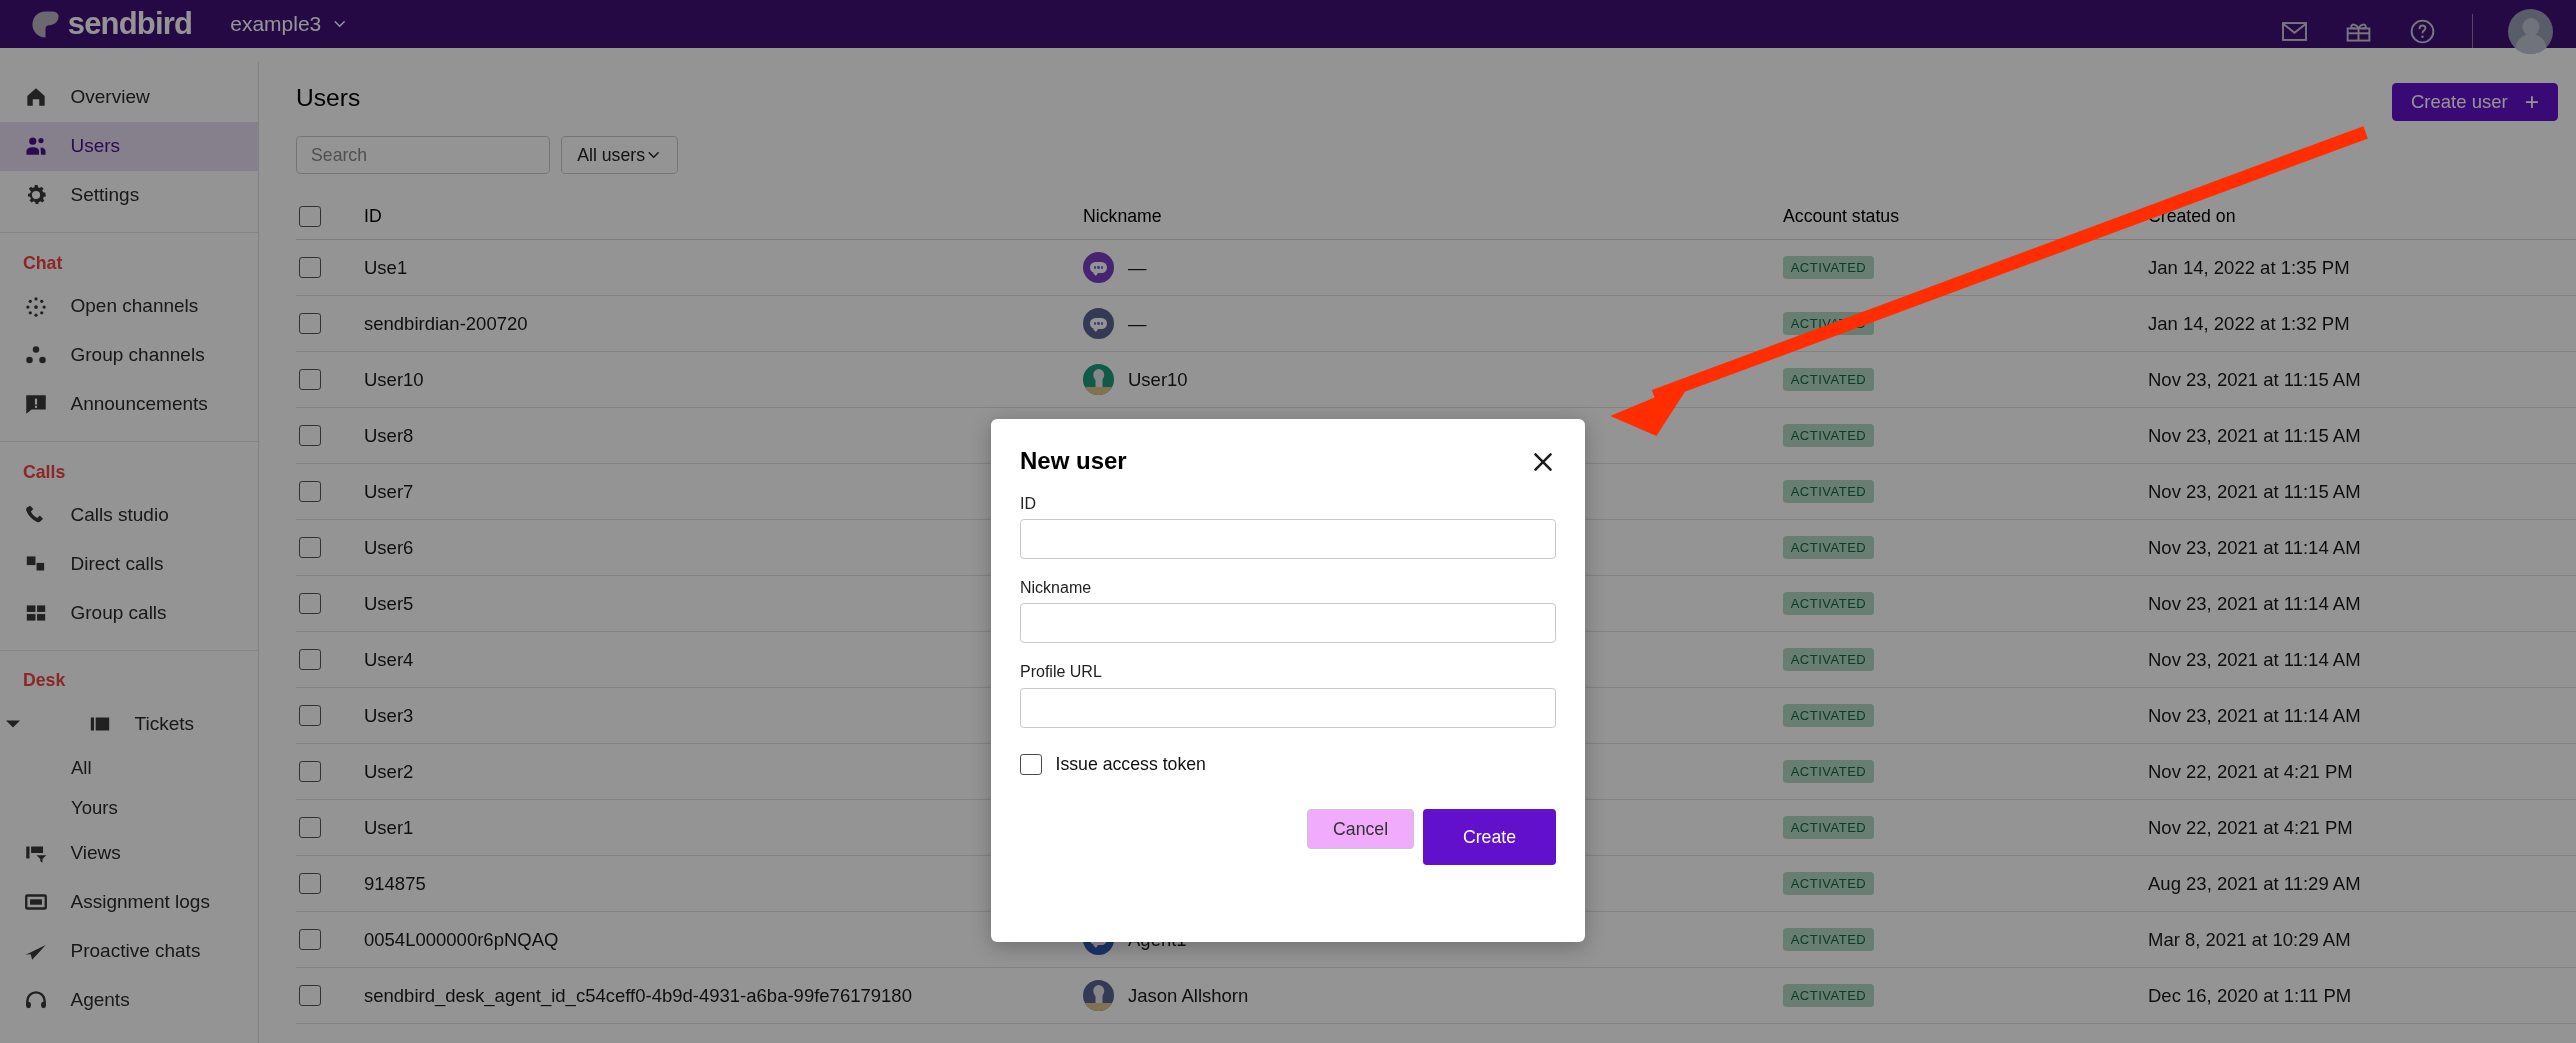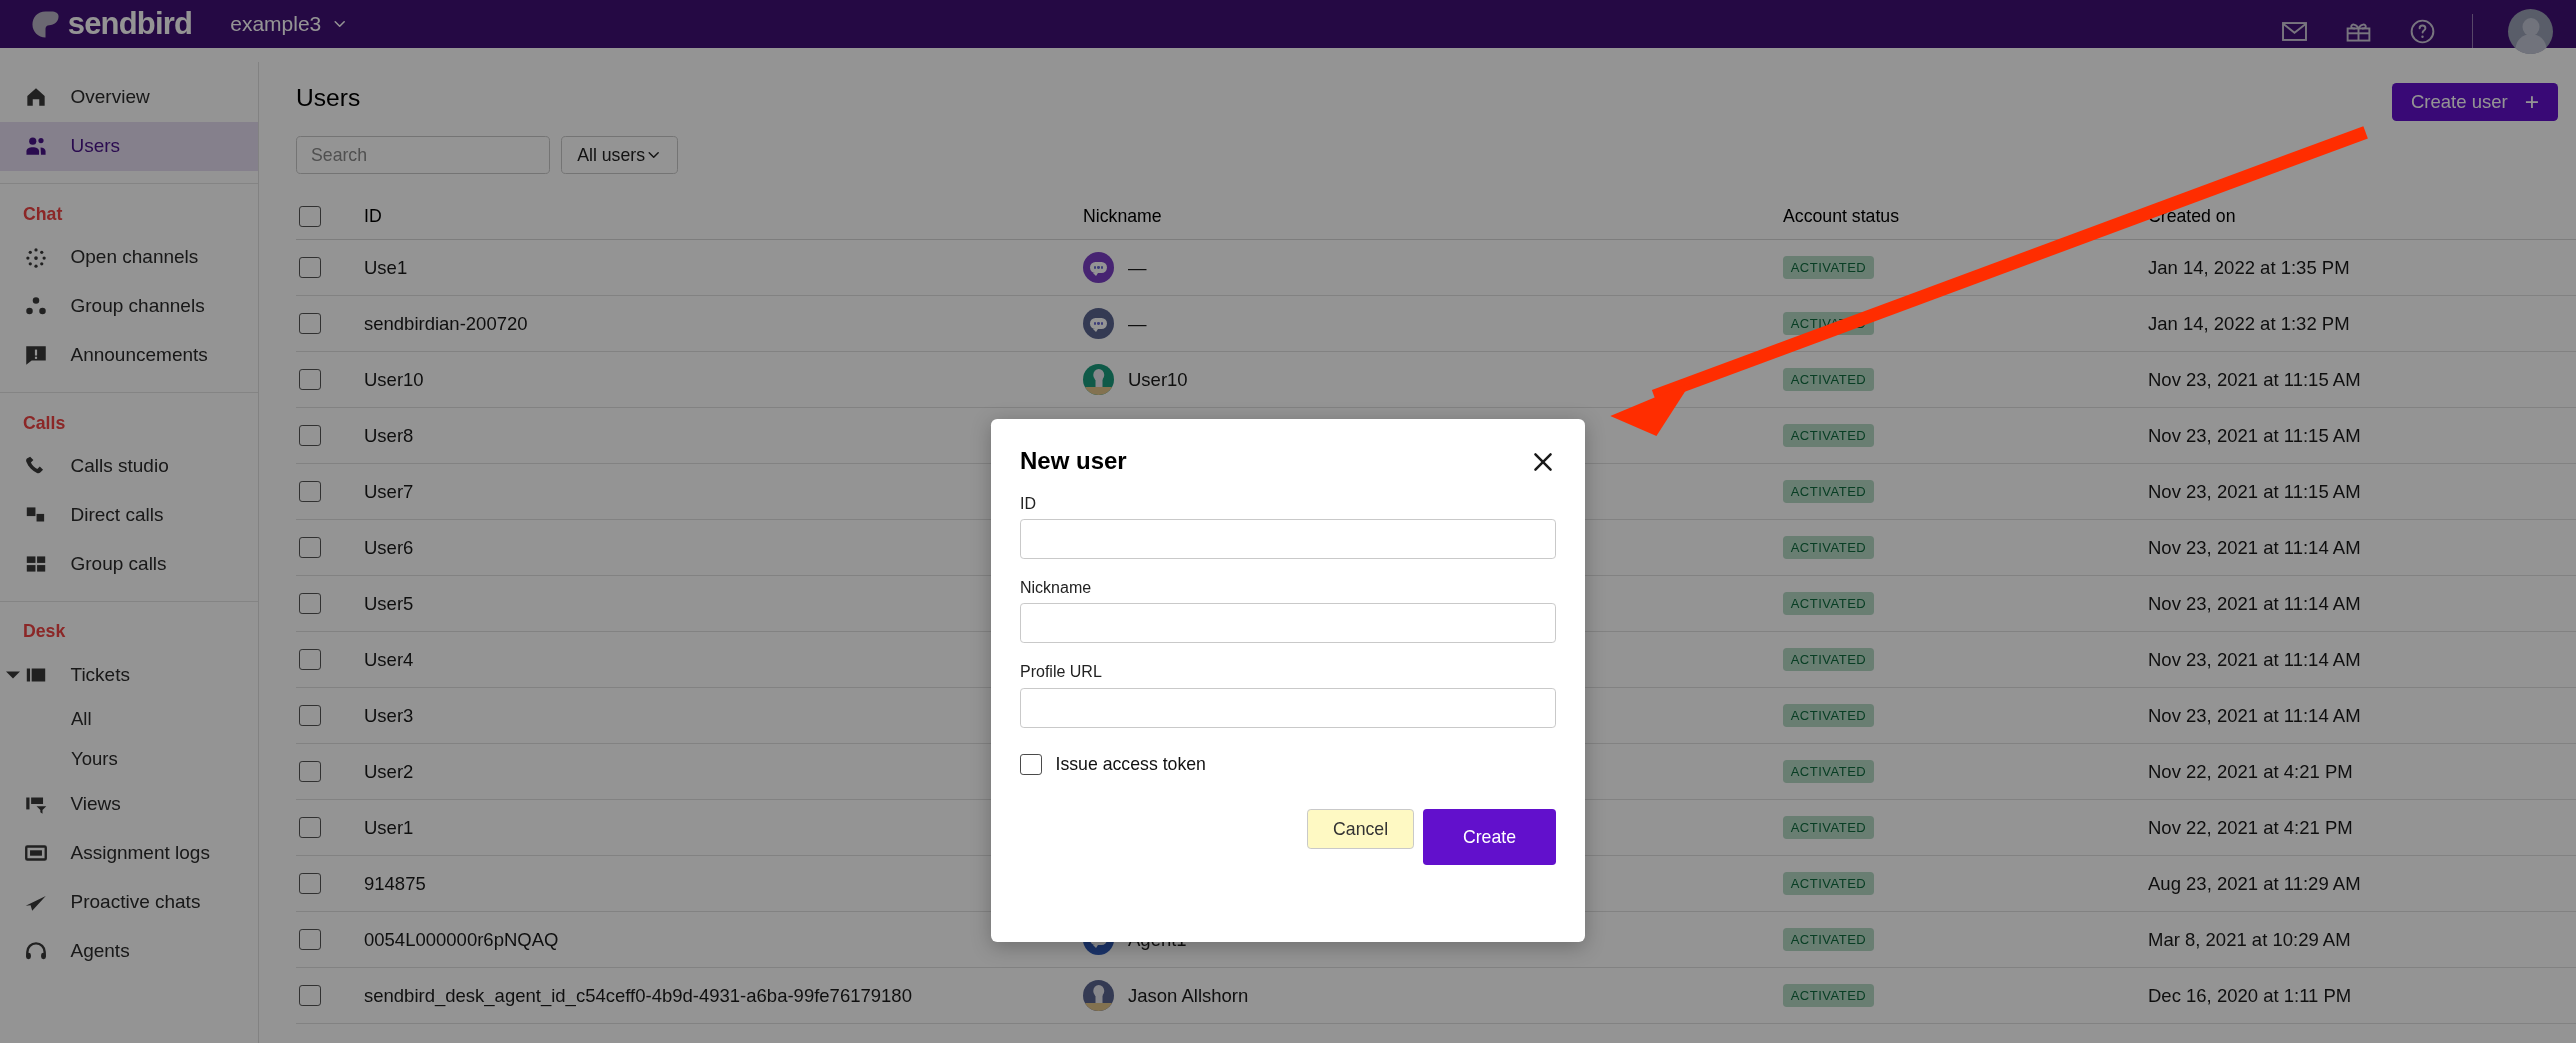--- a/index.html
+++ b/index.html
@@ -60,21 +60,21 @@
   .nav-item.active { background: #e6dcf2; color: #491389; }
   .nav-item .ico { width: 26px; height: 26px; margin-right: 21.5px; flex: none; }
   .nav-sub {
     display:flex; align-items:center; height: 40px;
     padding-left: 71px; font-size: 18.5px; color: #2b2b2b; cursor: pointer;
   }
   .nav-group {
     font-size: 17.7px; color: #ef4444; padding: 20px 0 7.7px 23px; font-weight: 700;
   }
   .nav-sep { height: 0.8px; background: #e3e3e3; margin: 12.3px 0 0 0; }
-  .caret-wrap { position: relative; }
+  .caret-wrap { position: relative; justify-content: center; }
   .caret {
     position: absolute; left: 6.2px; top: 50%; transform: translateY(-50%);
     width: 0; height: 0;
     border-left: 7px solid transparent; border-right: 7px solid transparent;
     border-top: 7.7px solid #3a3a3a;
   }
 
   
   .main {
     position: absolute; left: 259px; top: 62px;
@@ -193,21 +193,21 @@
   .check-box {
     width: 21.5px; height: 21.5px; border: 1.5px solid #4a4a4a; border-radius: 3.1px;
     background: #fff; cursor: pointer; flex: none;
   }
   .check-label { font-size: 17.7px; color: #111; }
   .modal-actions {
     display: flex; justify-content: flex-end; gap: 9.2px; margin-top: 34px;
   }
   .btn-cancel {
     height: 40px; padding: 0 24.6px; border: 0.8px solid #c9c9c9; border-radius: 3.8px;
-    background: #fef9c3; color: #333; font-size: 17.7px; cursor: pointer;
+    background: #f0abfc; color: #333; font-size: 17.7px; cursor: pointer;
     font-family: "Liberation Sans", sans-serif;
   }
   .btn-create {
     height: 56px; padding: 0 40px; border: none; border-radius: 3.8px;
     background: #6210cc; color: #fff; font-size: 17.7px; cursor: pointer;
     font-family: "Liberation Sans", sans-serif;
   }
 
   
   .annot { position: absolute; inset: 0; z-index: 80; pointer-events: none; }
@@ -266,20 +266,26 @@
     <div class="nav-item active">
       <svg class="ico" viewBox="0 0 24 24">
         <circle cx="9" cy="7.5" r="3.3" fill="#491389"></circle>
         <circle cx="16.6" cy="7" r="2.4" fill="#491389"></circle>
         <path d="M3.2 20v-3.2c0-2.2 2.6-3.6 5.8-3.6s5.8 1.4 5.8 3.6V20z" fill="#491389"></path>
         <path d="M16.2 13.4c2.6.2 4.6 1.4 4.6 3.3V20h-4.2z" fill="#491389"></path>
       </svg>
       <span>Users</span>
     </div>
 
+    <div class="nav-item">
+      <svg class="ico" viewBox="0 0 24 24">
+        <path d="M12 8.2a3.8 3.8 0 100 7.6 3.8 3.8 0 000-7.6zm9.2 5.2l-2 .3a7.3 7.3 0 01-.7 1.7l1.2 1.6-1.9 1.9-1.6-1.2c-.5.3-1.1.6-1.7.7l-.3 2h-2.6l-.3-2a7.3 7.3 0 01-1.7-.7l-1.6 1.2-1.9-1.9 1.2-1.6a7.3 7.3 0 01-.7-1.7l-2-.3v-2.6l2-.3c.2-.6.4-1.2.7-1.7L5.4 6.2l1.9-1.9 1.6 1.2c.5-.3 1.1-.6 1.7-.7l.3-2h2.6l.3 2c.6.2 1.2.4 1.7.7l1.6-1.2 1.9 1.9-1.2 1.6c.3.5.6 1.1.7 1.7l2 .3z" fill="#3a3a3a"></path>
+      </svg>
+      <span>Settings</span>
+    </div>
 
     <div class="nav-sep"></div>
 
     <div class="nav-group">Chat</div>
     <div class="nav-item">
       <svg class="ico" viewBox="0 0 24 24">
         <circle cx="12" cy="5.5" r="1.5" fill="#3a3a3a"></circle>
           <circle cx="17.3" cy="7.7" r="1.5" fill="#3a3a3a"></circle>
         <circle cx="19.5" cy="13" r="1.5" fill="#3a3a3a"></circle>
           <circle cx="17.3" cy="18.3" r="1.5" fill="#3a3a3a"></circle>

